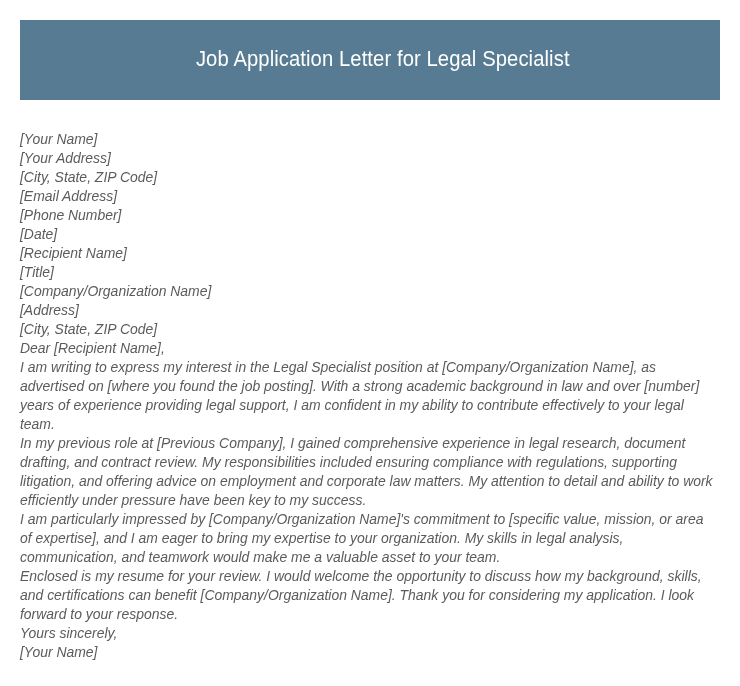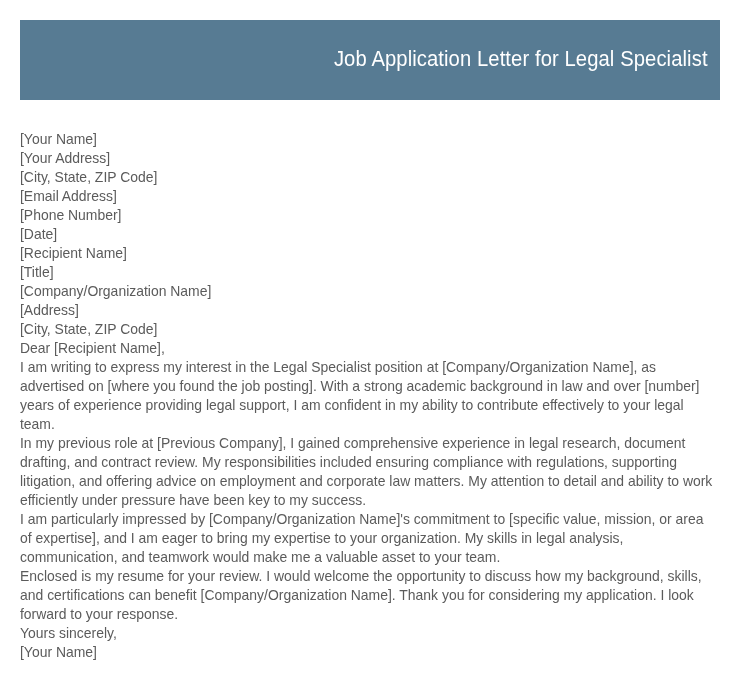--- a/index.html
+++ b/index.html
@@ -26,21 +26,21 @@
   
   .doc-header {
     position: absolute;
     left: 20px;
     top: 20px;
     width: 700px;
     height: 80px;
     background: #577b93;
     display: flex;
     align-items: center;
-    justify-content: flex-end;
+    justify-content: center;
     box-sizing: border-box;
     padding-left: 25px;
   }
   .doc-title {
     color: #ffffff;
     font-size: 21.5px;
     font-weight: 400;
     letter-spacing: 0.1px;
     line-height: 1.2;
     text-align: center;
@@ -53,20 +53,21 @@
   
   .letter-body {
     position: absolute;
     left: 20px;
     top: 130px;
     width: 698px;
     color: #5b5b5b;
     font-size: 14.6px;
     line-height: 19px;
     box-sizing: border-box;
+    font-style: italic;
   }
   .letter-line {
     display: block;
     white-space: pre-wrap;
     transform: scaleX(0.955);
     transform-origin: left center;
     width: 104.5%;
   }
   .letter-para {
     display: block;

